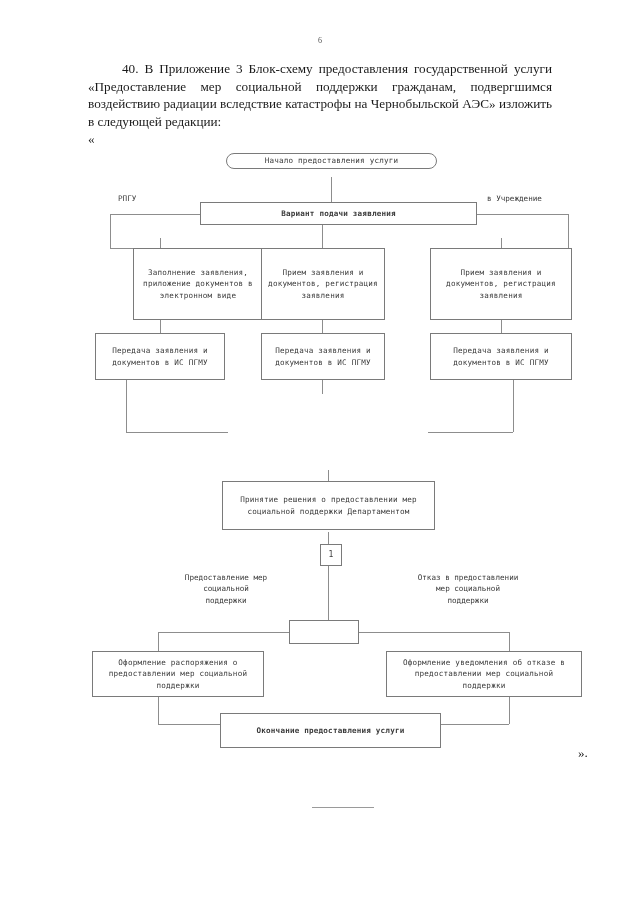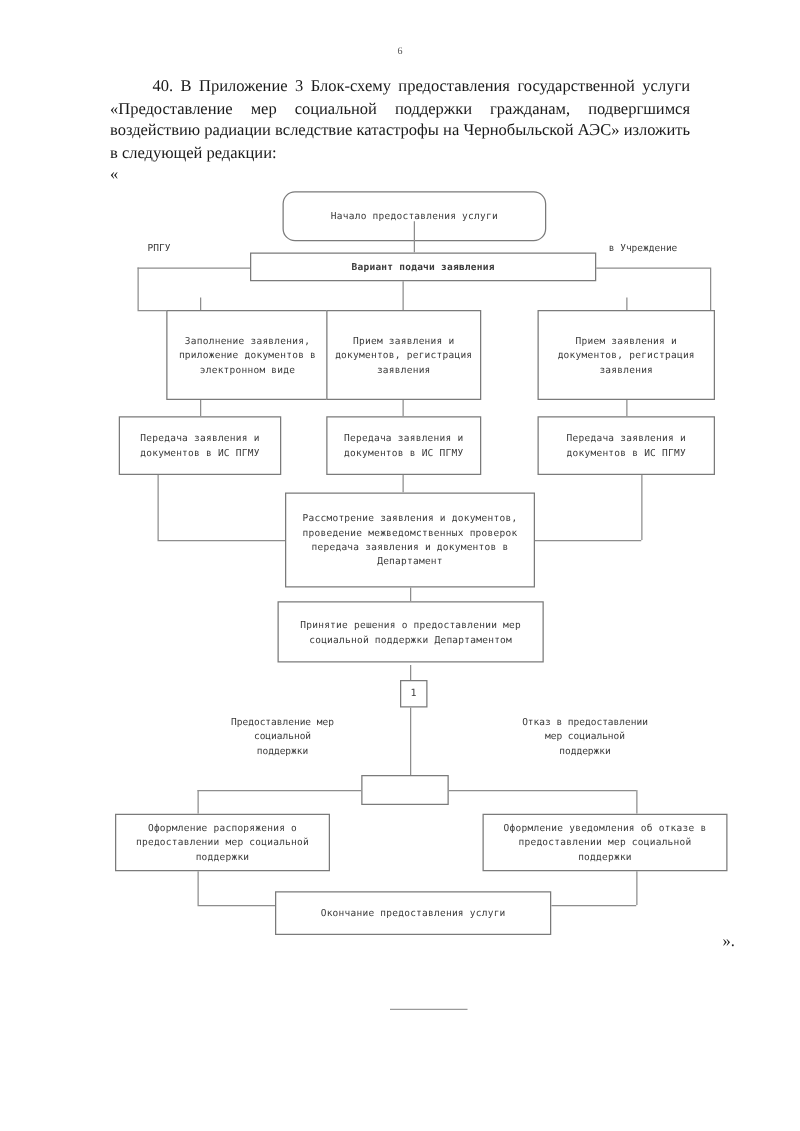--- a/index.html
+++ b/index.html
@@ -85,21 +85,21 @@
 <div class="page-number">6</div>
 
 <div class="para">
   <p><span class="indent"></span><span>40.</span> <span>В Приложение 3 Блок-схему предоставления государственной услуги «Предоставление мер социальной поддержки гражданам, подвергшимся воздействию радиации вследствие катастрофы на Чернобыльской АЭС» изложить в следующей редакции:</span></p>
 </div>
 <div class="open-quote">«</div>
 <div class="close-quote">».</div>
 
 <div class="flow">
 
-  <div class="fbox" style="left:226px;top:153px;width:211px;height:40px;border-radius:10px;">Начало предоставления услуги</div>
+  <div class="fbox" style="left:226px;top:153px;width:211px;height:16px;border-radius:10px;">Начало предоставления услуги</div>
 
   <div class="vline" style="left:331px;top:177px;height:25px;"></div>
 
   <div class="fbox" style="left:200px;top:202px;width:277px;height:23px;font-weight:bold;">Вариант подачи заявления</div>
 
   <div class="hline" style="left:110px;top:214px;width:90px;"></div>
   <div class="vline" style="left:110px;top:214px;height:34px;"></div>
   <div class="hline" style="left:110px;top:248px;width:50px;"></div>
   <div class="vline" style="left:160px;top:238px;height:11px;"></div>
 
@@ -127,21 +127,20 @@
   <div class="fbox" style="left:430px;top:333px;width:142px;height:47px;">Передача заявления и документов в ИС ПГМУ</div>
 
   <div class="vline" style="left:126px;top:380px;height:52px;"></div>
   <div class="hline" style="left:126px;top:432px;width:102px;"></div>
 
   <div class="vline" style="left:513px;top:380px;height:52px;"></div>
   <div class="hline" style="left:428px;top:432px;width:85px;"></div>
 
   <div class="vline" style="left:322px;top:380px;height:14px;"></div>
 
-  <div class="fbox" style="left:228px;top:394px;width:200px;height:76px;">Рассмотрение заявления и документов, проведение межведомственных проверок передача заявления и документов в Департамент</div>
 
   <div class="vline" style="left:328px;top:470px;height:11px;"></div>
 
   <div class="fbox" style="left:222px;top:481px;width:213px;height:49px;">Принятие решения о предоставлении мер социальной поддержки Департаментом</div>
 
   <div class="vline" style="left:328px;top:532px;height:12px;"></div>
 
   <div class="fbox small" style="left:320px;top:544px;width:22px;height:22px;">1</div>
 
   <div class="vline" style="left:328px;top:566px;height:54px;"></div>
@@ -163,17 +162,17 @@
 
   <div class="fbox" style="left:92px;top:651px;width:172px;height:46px;">Оформление распоряжения о предоставлении мер социальной поддержки</div>
   <div class="fbox" style="left:386px;top:651px;width:196px;height:46px;">Оформление уведомления об отказе в предоставлении мер социальной поддержки</div>
 
   <div class="vline" style="left:158px;top:697px;height:27px;"></div>
   <div class="hline" style="left:158px;top:724px;width:62px;"></div>
 
   <div class="vline" style="left:509px;top:697px;height:27px;"></div>
   <div class="hline" style="left:441px;top:724px;width:68px;"></div>
 
-  <div class="fbox" style="left:220px;top:713px;width:221px;height:35px;">Окончание предоставления услуги</div>
+  <div class="fbox" style="left:220px;top:713px;width:221px;height:35px;font-weight:bold;">Окончание предоставления услуги</div>
 
 </div>
 
 <div class="footer-rule"></div>
 
 </body></html>

